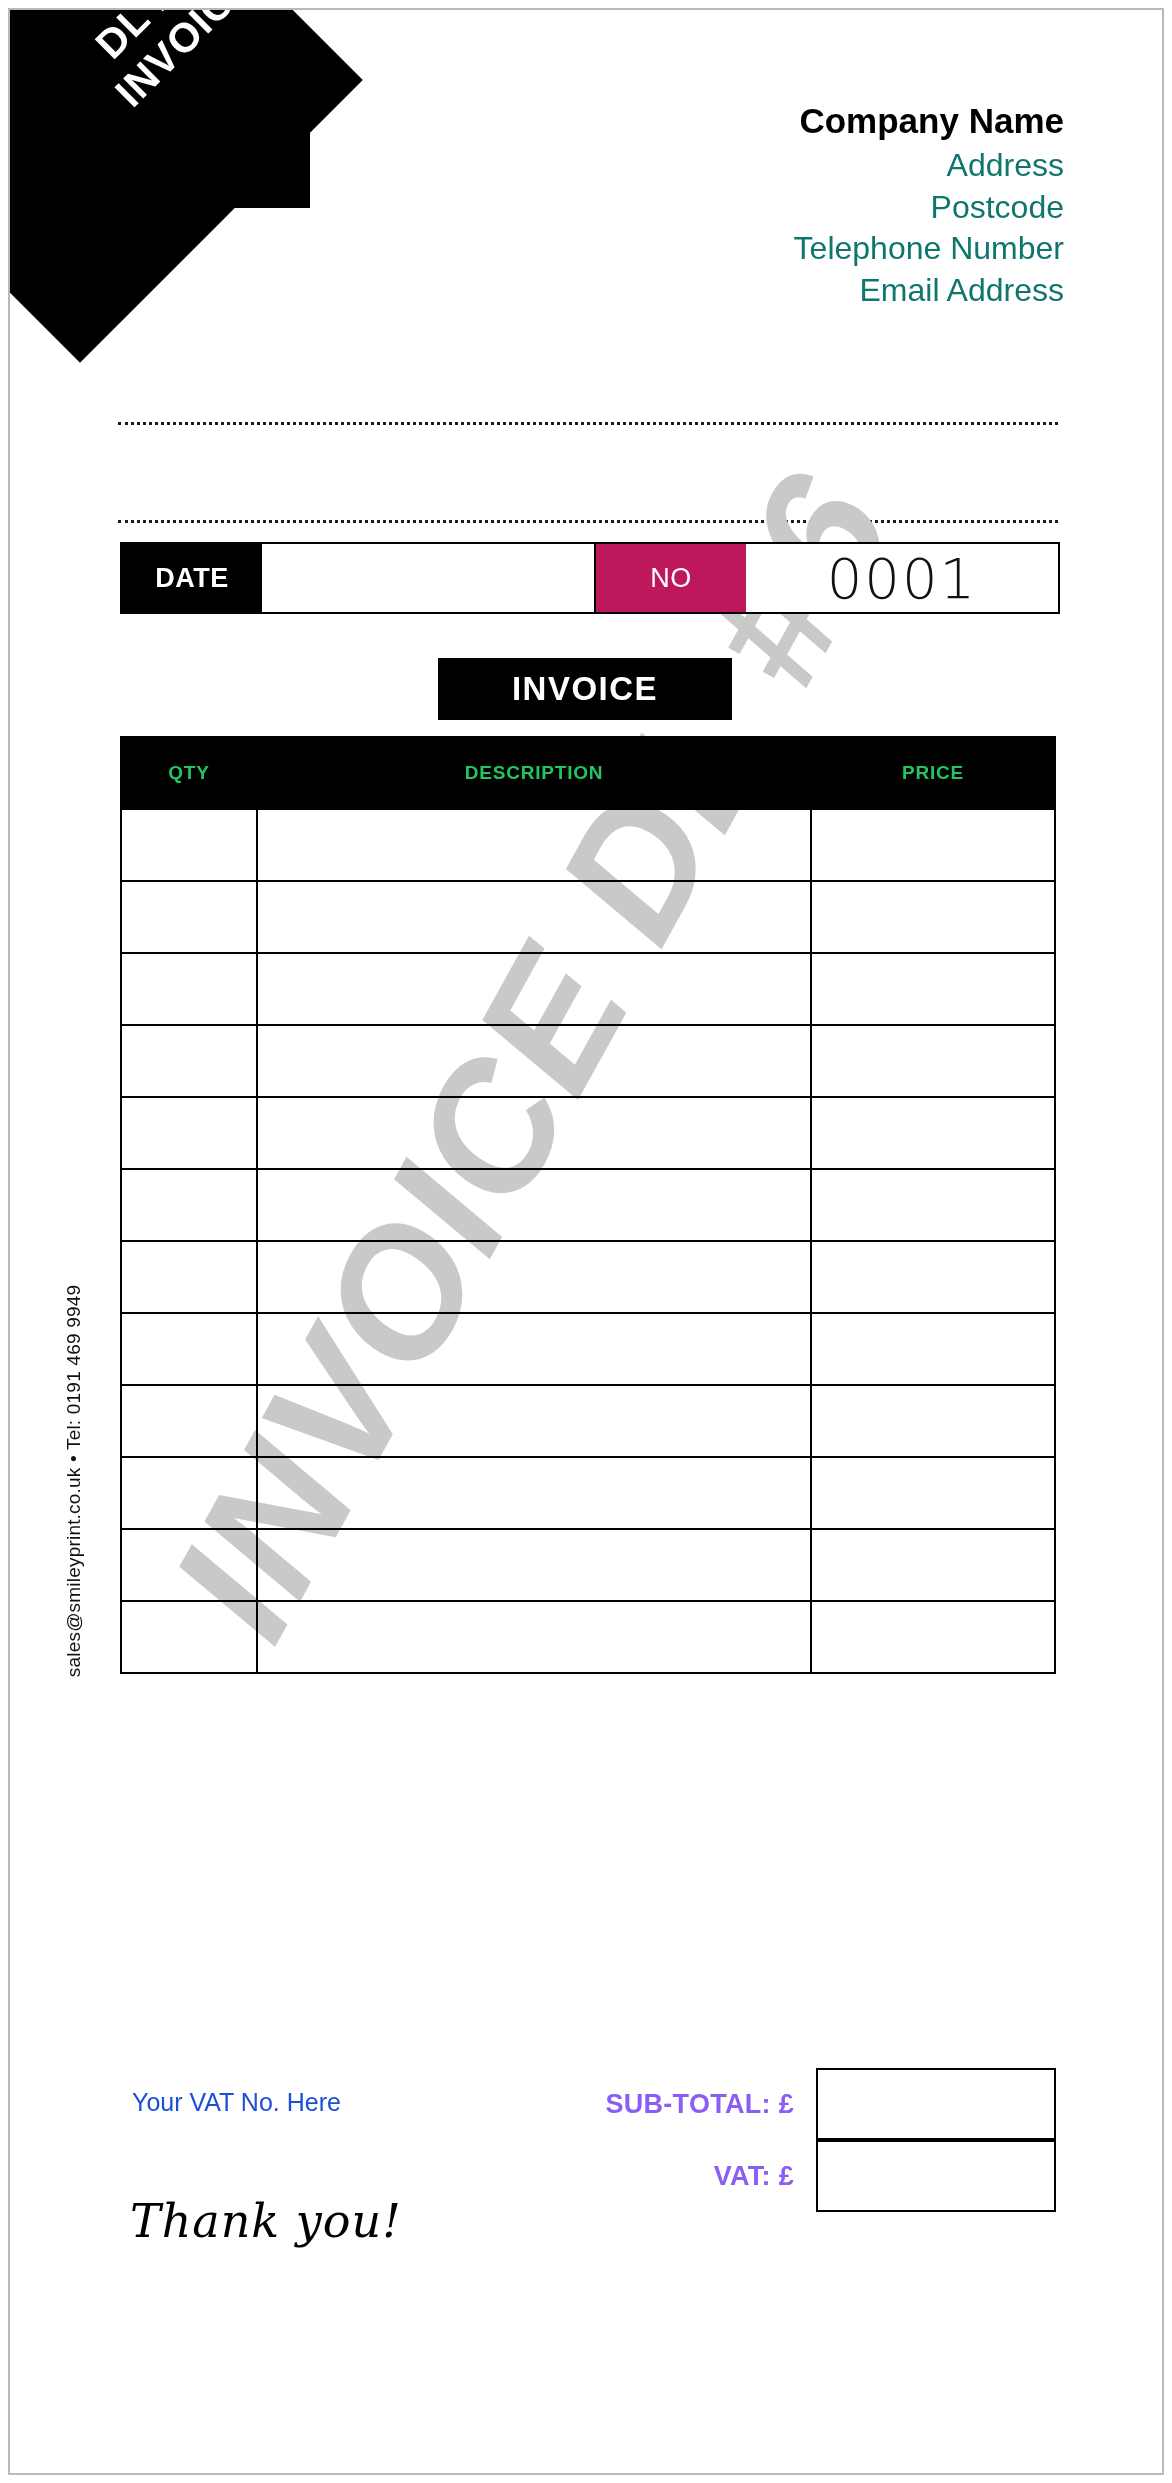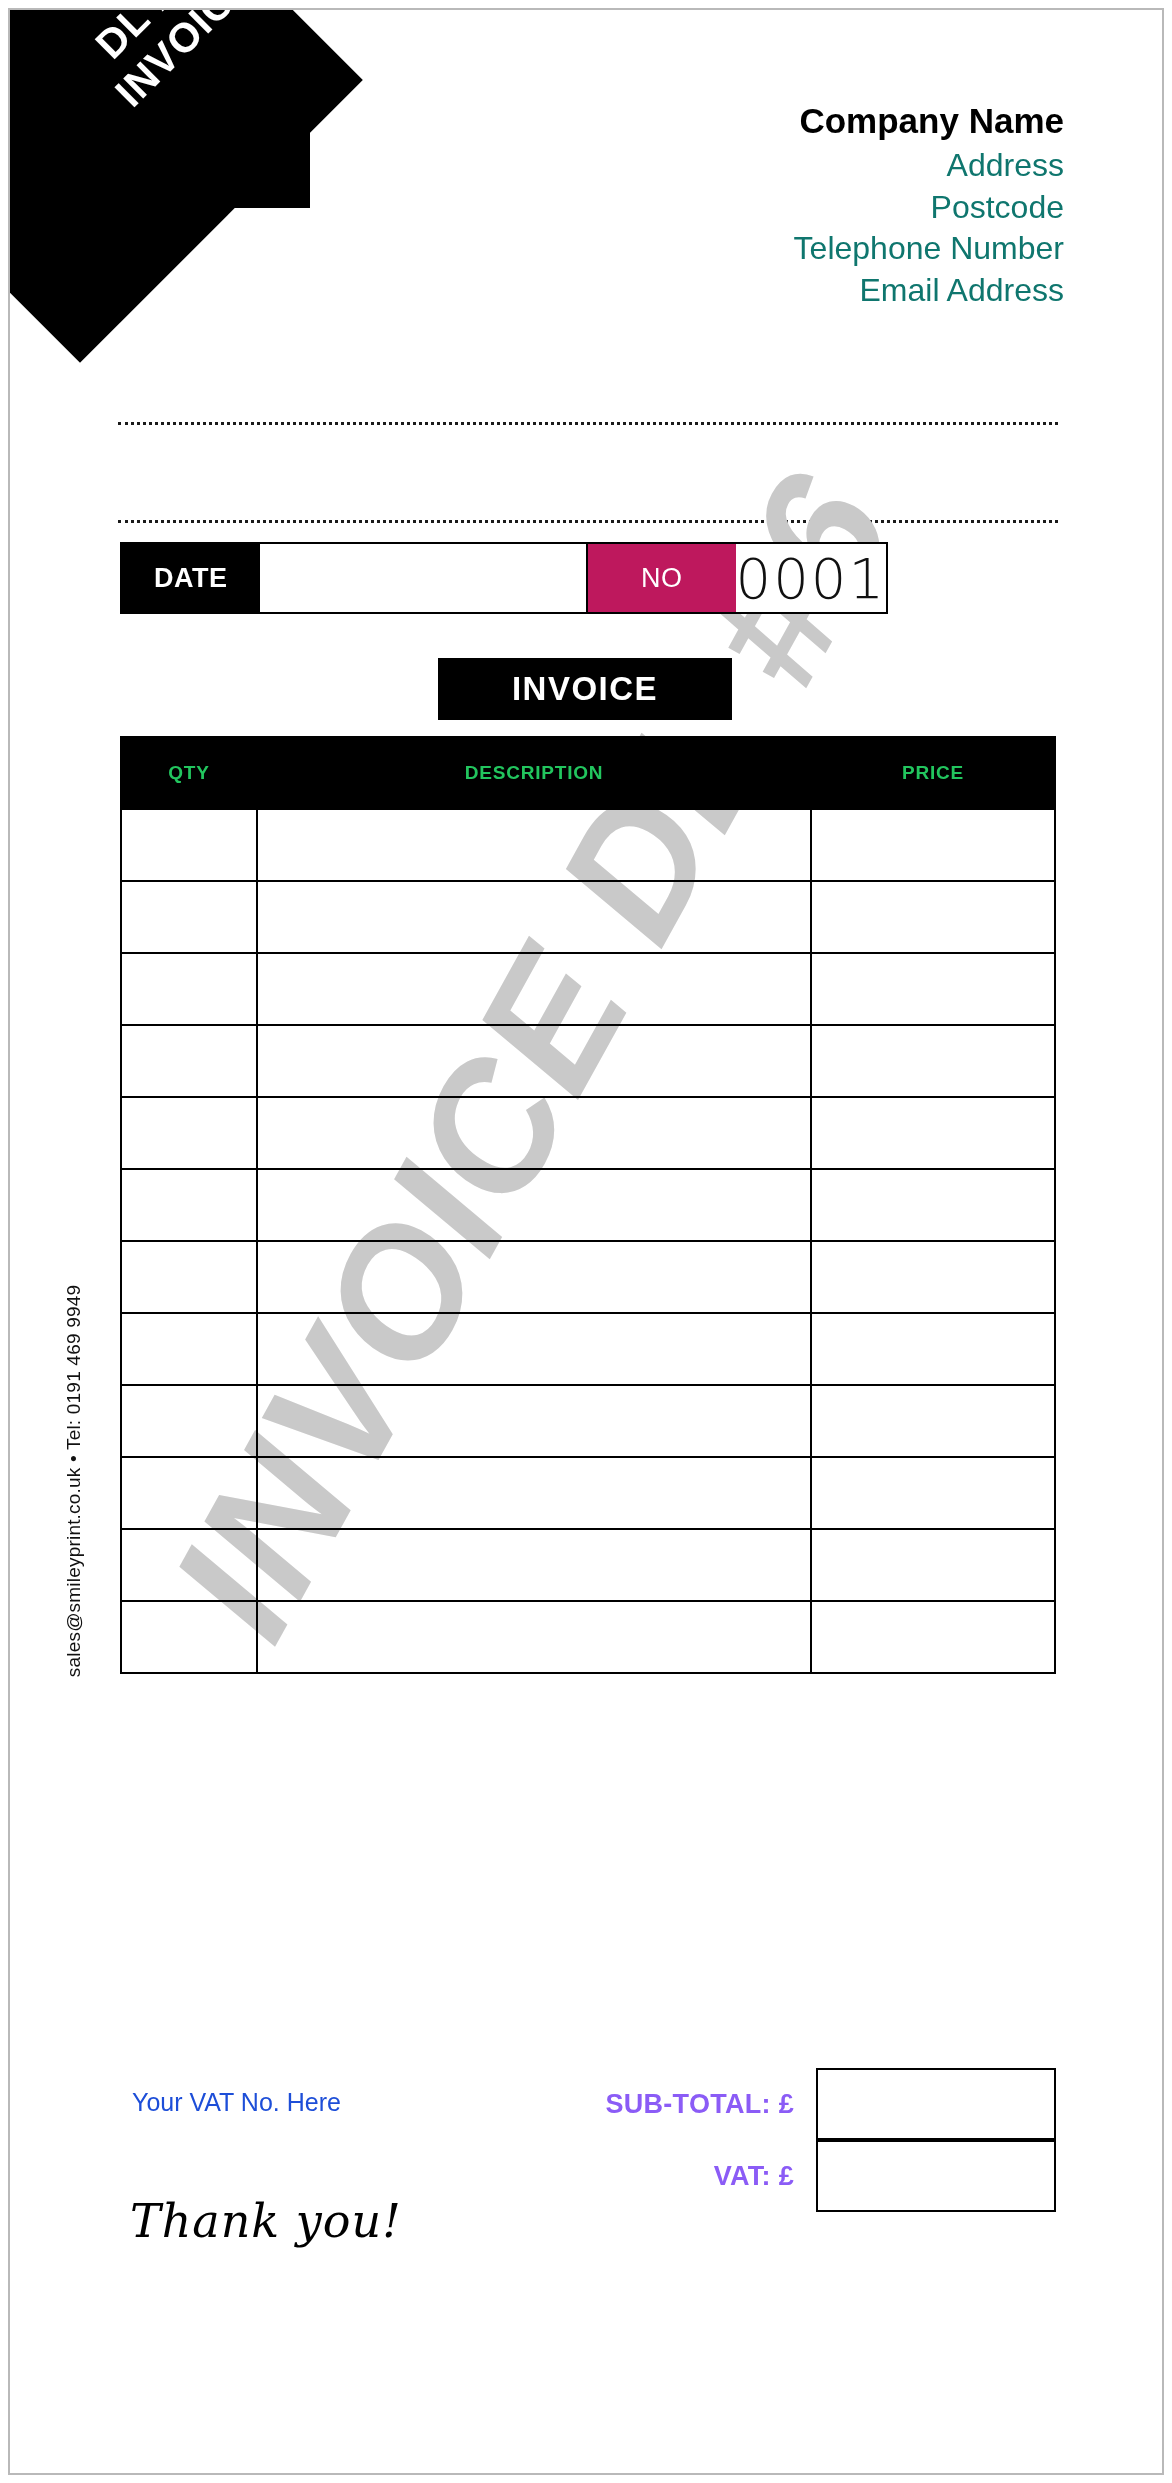--- a/index.html
+++ b/index.html
@@ -170,21 +170,21 @@
     text-align: center;
     letter-spacing: 0.2px;
     z-index: 4;
   }
 
   
   .date-row {
     position: absolute;
     left: 110px;
     top: 532px;
-    width: 768px;
+    width: 940px;
     height: 72px;
     z-index: 3;
     display: flex;
     border: 2px solid #000000;
     box-sizing: border-box;
   }
   .date-label {
     width: 140px;
     background: #000000;
     color: #ffffff;

